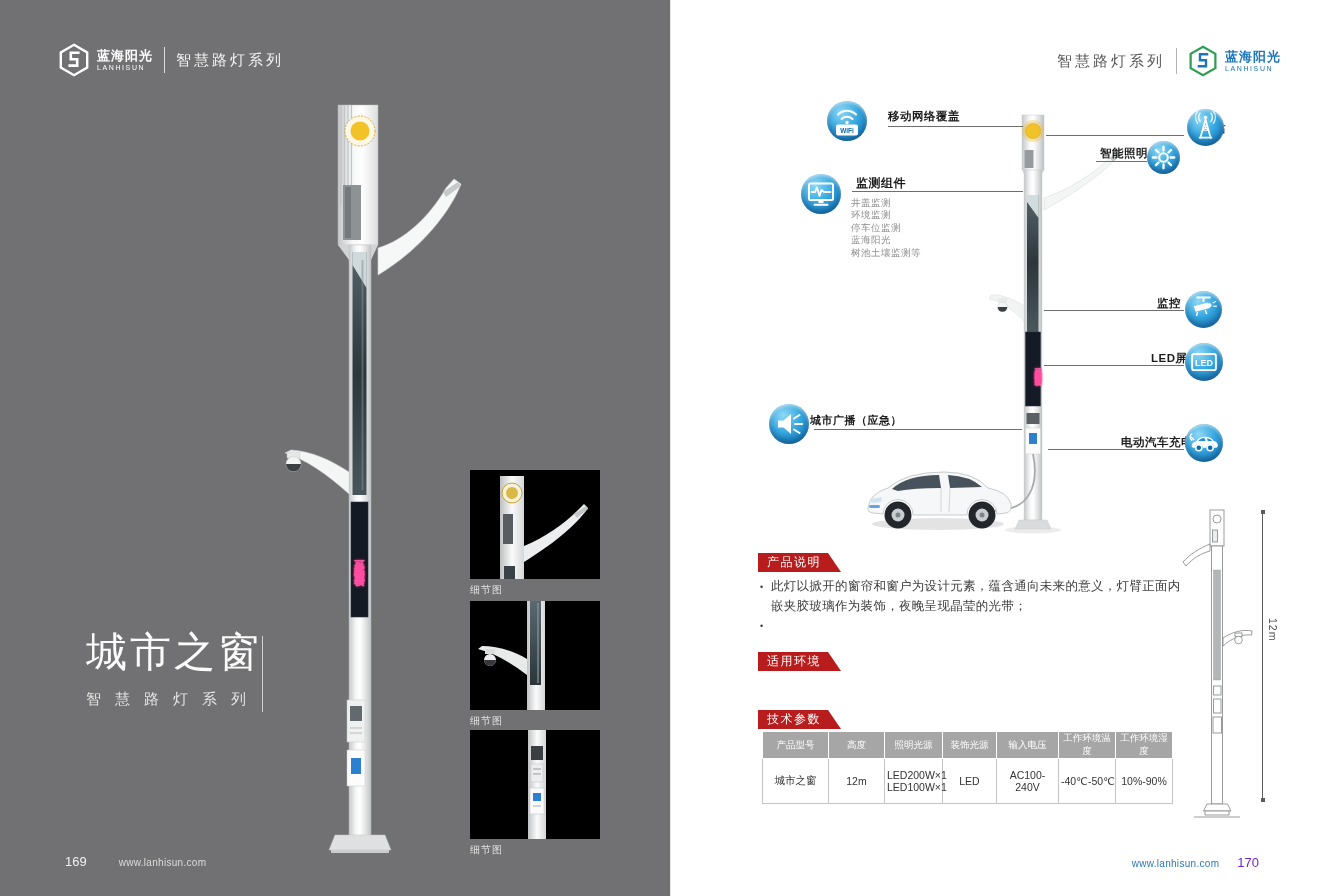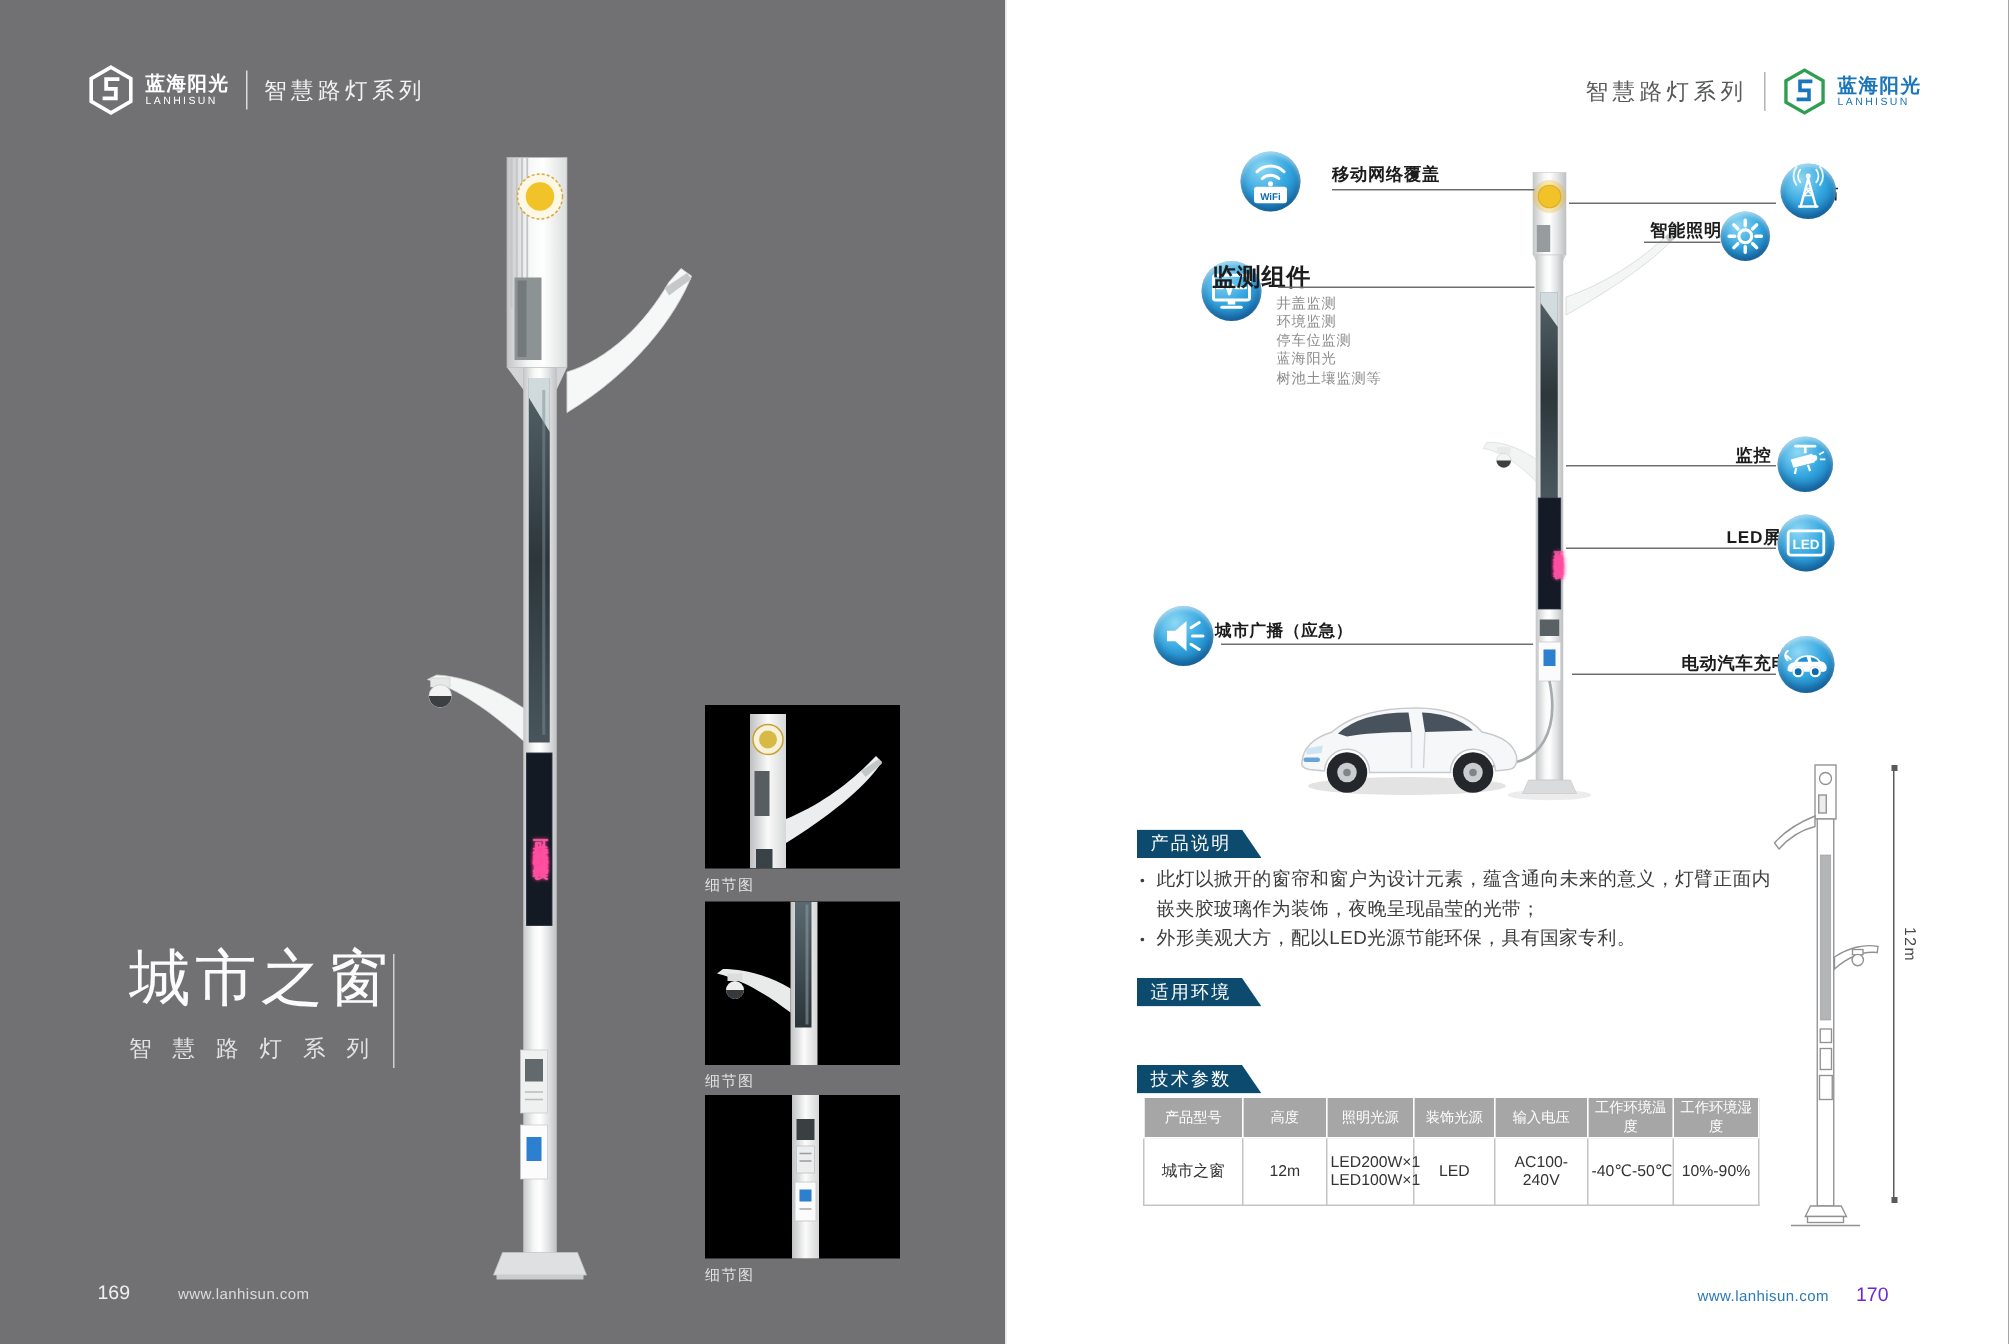--- a/index.html
+++ b/index.html
@@ -44,21 +44,21 @@
 
   .orb{position:absolute;border-radius:50%;
        background:radial-gradient(circle at 36% 28%, #8ed8f5 0%, #35a7e0 45%, #0b67ac 100%);
        box-shadow:inset 0 -4px 6px rgba(0,25,70,.35), inset 0 2px 3px rgba(255,255,255,.55);}
   .orb svg{position:absolute;left:0;top:0;width:100%;height:100%;}
 
   .clabel{position:absolute;font-size:11.5px;font-weight:700;color:#1c1c1c;white-space:nowrap;letter-spacing:.5px;}
   .cline{position:absolute;height:1px;background:#6e6e6e;}
   .sub-list{position:absolute;font-size:9.5px;color:#8c8c8c;line-height:12.4px;letter-spacing:.5px;}
 
-  .tab{position:absolute;height:19px;background:#0c4a6e;color:#fff;font-size:12px;line-height:19px;
+  .tab{position:absolute;height:19px;background:#b91c1c;color:#fff;font-size:12px;line-height:19px;
        padding:0 20px 0 9px;letter-spacing:1.5px;
        clip-path:polygon(0 0, calc(100% - 13px) 0, 100% 100%, 0 100%);}
   .body-text{position:absolute;font-size:12.5px;color:#3c3c3c;line-height:19.5px;letter-spacing:.3px;}
   .bullet{display:flex;}
   .bullet .mark{width:11px;font-size:9px;padding-top:1px;flex:none;}
 
   .ptable{position:absolute;left:762px;top:731px;width:410px;border-collapse:collapse;
           table-layout:fixed;text-align:center;}
   .ptable th{background:#a6a6a6;color:#fff;font-weight:400;font-size:9.5px;height:22px;
              border:1px solid #fff;padding:0;}
@@ -326,21 +326,21 @@
   <div class="cline" style="left:888px;top:126px;width:135px;"></div>
 
   <div class="orb" style="left:801px;top:174px;width:40px;height:40px;">
     <svg viewBox="0 0 40 40">
       <rect x="8" y="9.5" width="24" height="16.5" rx="1.5" fill="none" stroke="#fff" stroke-width="2"></rect>
       <polyline points="10.5,18 14,18 16,13.5 18.5,22 20.5,16 23,18 29.5,18" fill="none" stroke="#fff" stroke-width="1.8" stroke-linejoin="round" stroke-linecap="round"></polyline>
       <rect x="17.5" y="26.5" width="5" height="2.5" fill="#fff"></rect>
       <line x1="13.5" y1="30.8" x2="26.5" y2="30.8" stroke="#fff" stroke-width="2" stroke-linecap="round"></line>
     </svg>
   </div>
-  <div class="clabel" style="left:808px;top:175px;font-size:16px;text-align:right;">监测组件</div>
+  <div class="clabel" style="left:856px;top:175px;font-size:12px;text-align:right;">监测组件</div>
   <div class="cline" style="left:852px;top:191px;width:171px;"></div>
   <div class="sub-list" style="left:851px;top:197px;">
     <div>井盖监测</div>
     <div>环境监测</div>
     <div>停车位监测</div>
     <div>蓝海阳光</div>
     <div>树池土壤监测等</div>
   </div>
 
   <div class="orb" style="left:769px;top:404px;width:40px;height:40px;">
@@ -417,21 +417,20 @@
   </div>
 
   <div class="tab" style="left:758px;top:553px;">产品说明</div>
   <div class="body-text" style="left:760px;top:577px;width:432px;">
     <div class="bullet">
       <span class="mark">•</span>
       <span>此灯以掀开的窗帘和窗户为设计元素，蕴含通向未来的意义，灯臂正面内嵌夹胶玻璃作为装饰，夜晚呈现晶莹的光带；</span>
     </div>
     <div class="bullet">
       <span class="mark">•</span>
-      <span>外形美观大方，配以LED光源节能环保，具有国家专利。</span>
     </div>
   </div>
 
   <div class="tab" style="left:758px;top:652px;">适用环境</div>
 
   <div class="tab" style="left:758px;top:710px;">技术参数</div>
 
   <table class="ptable">
     <colgroup>
       <col style="width:66px">

